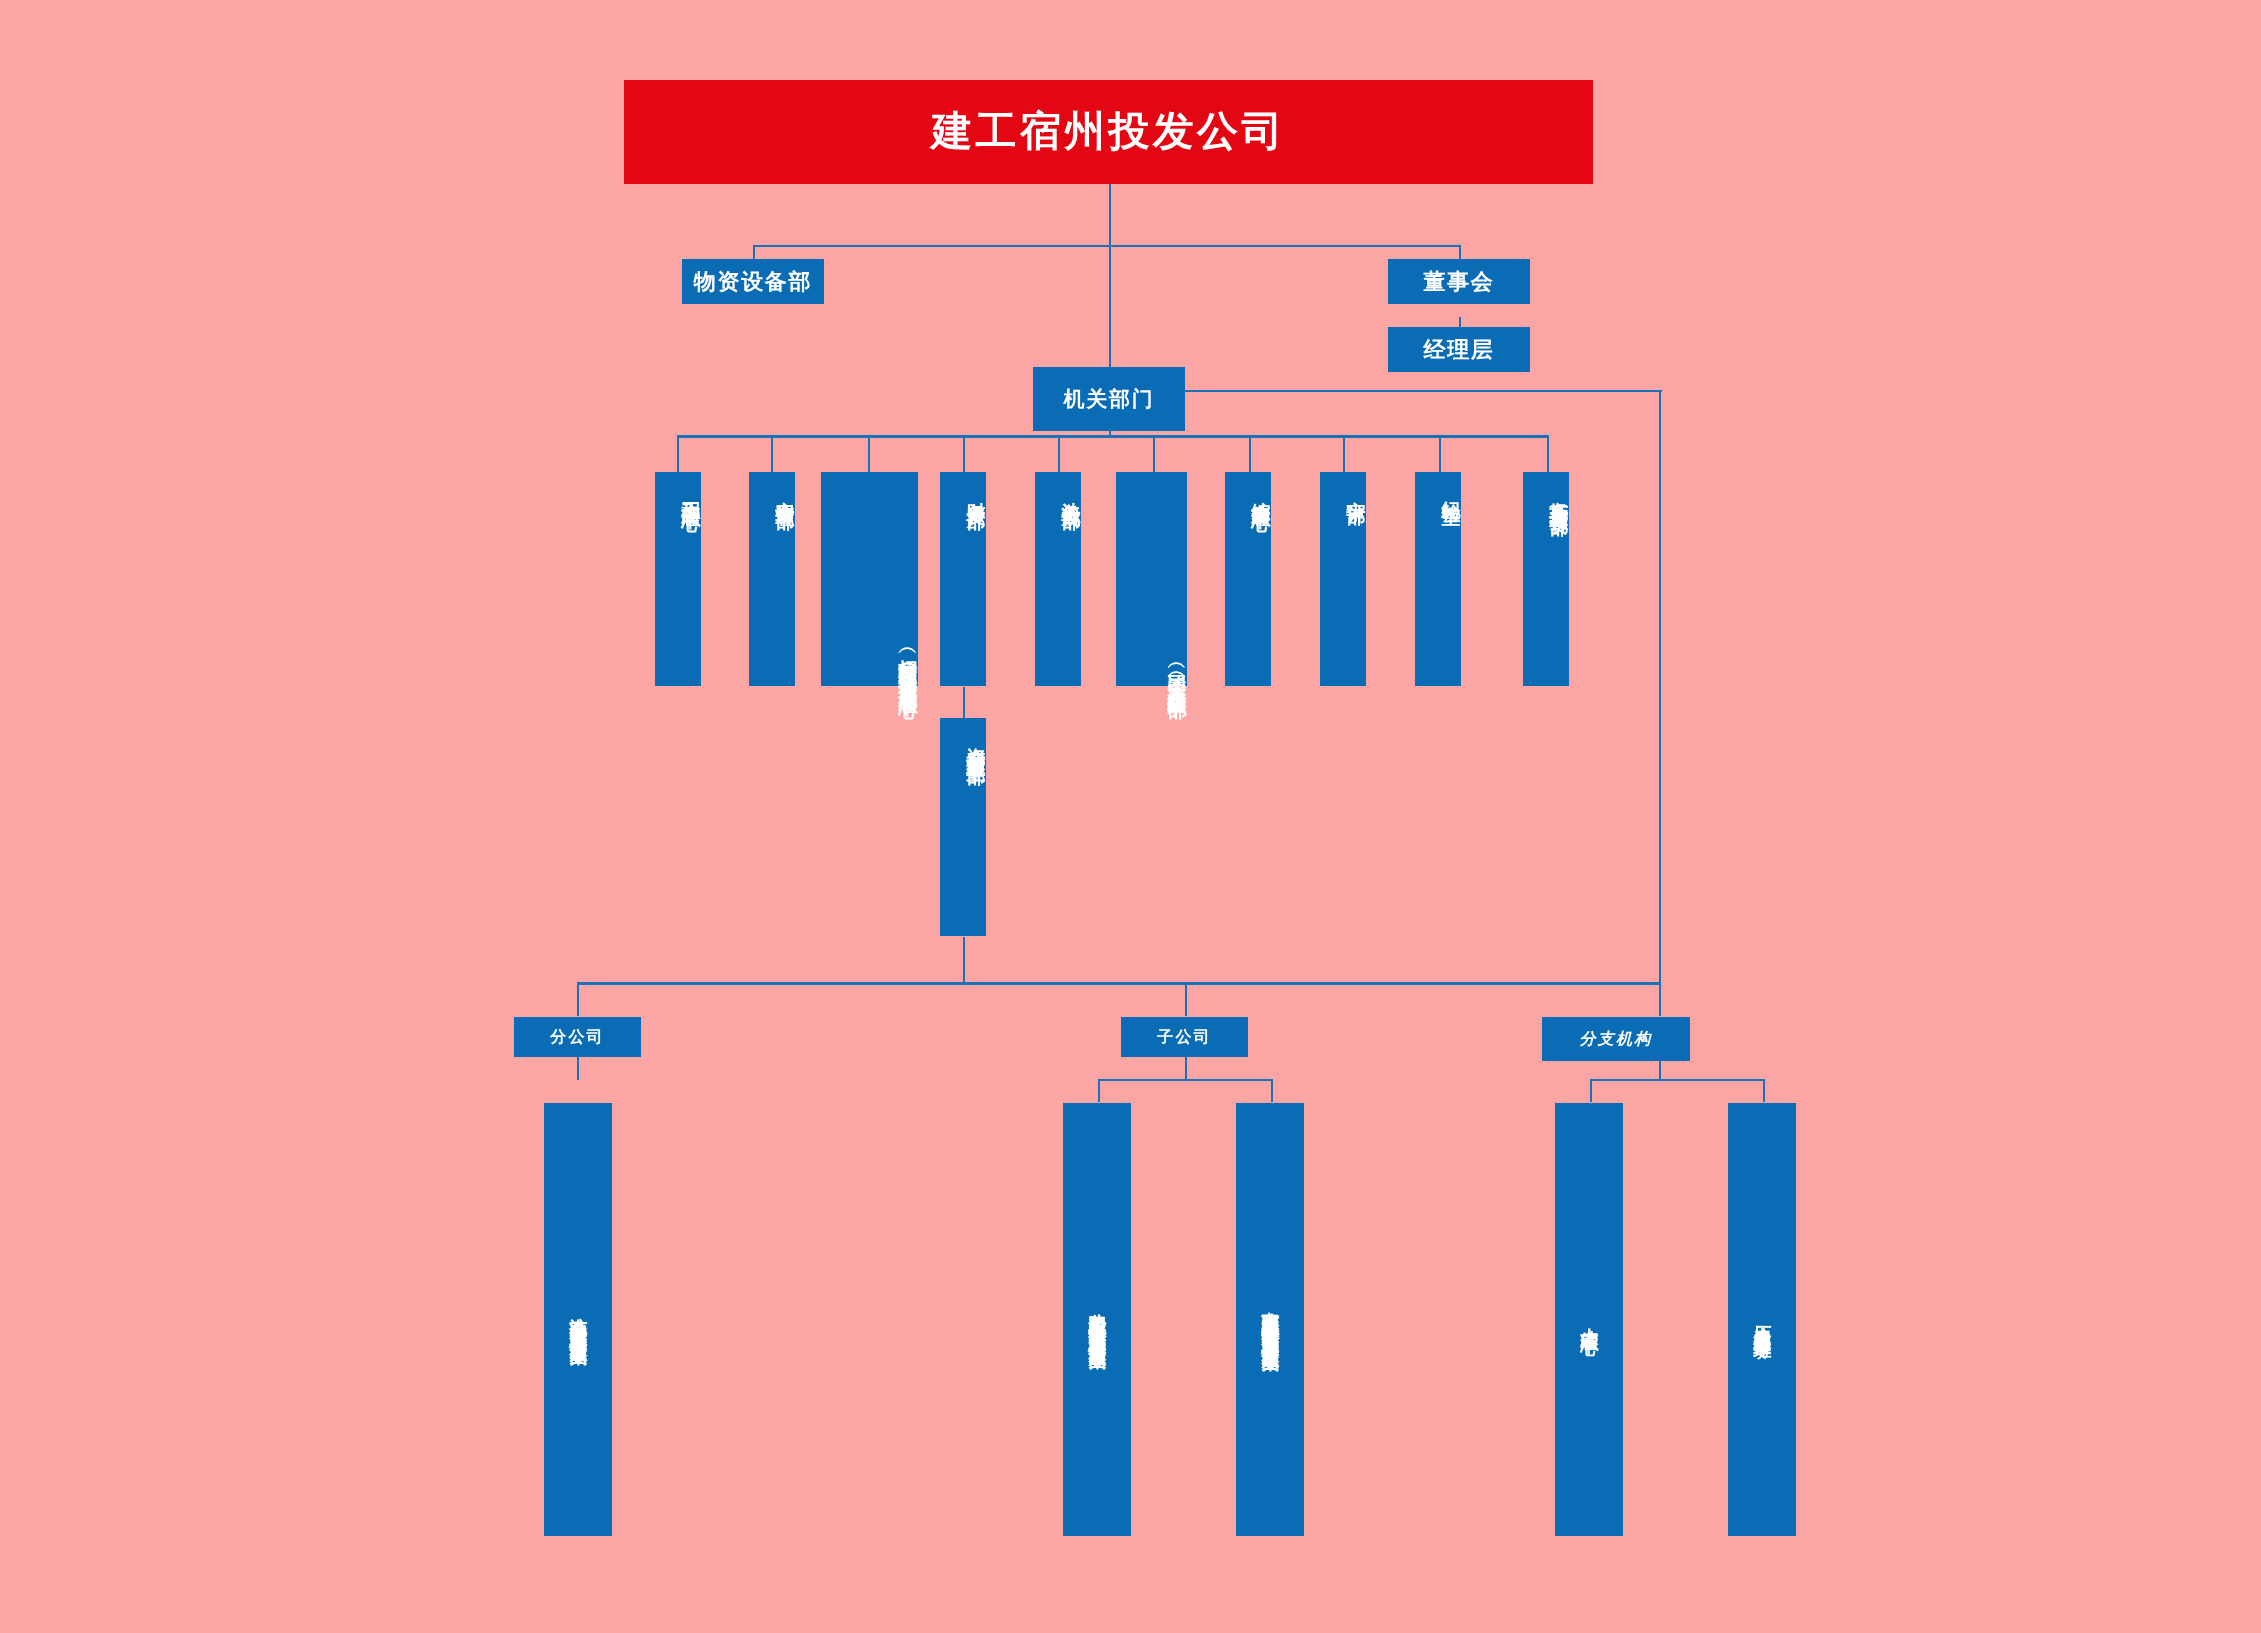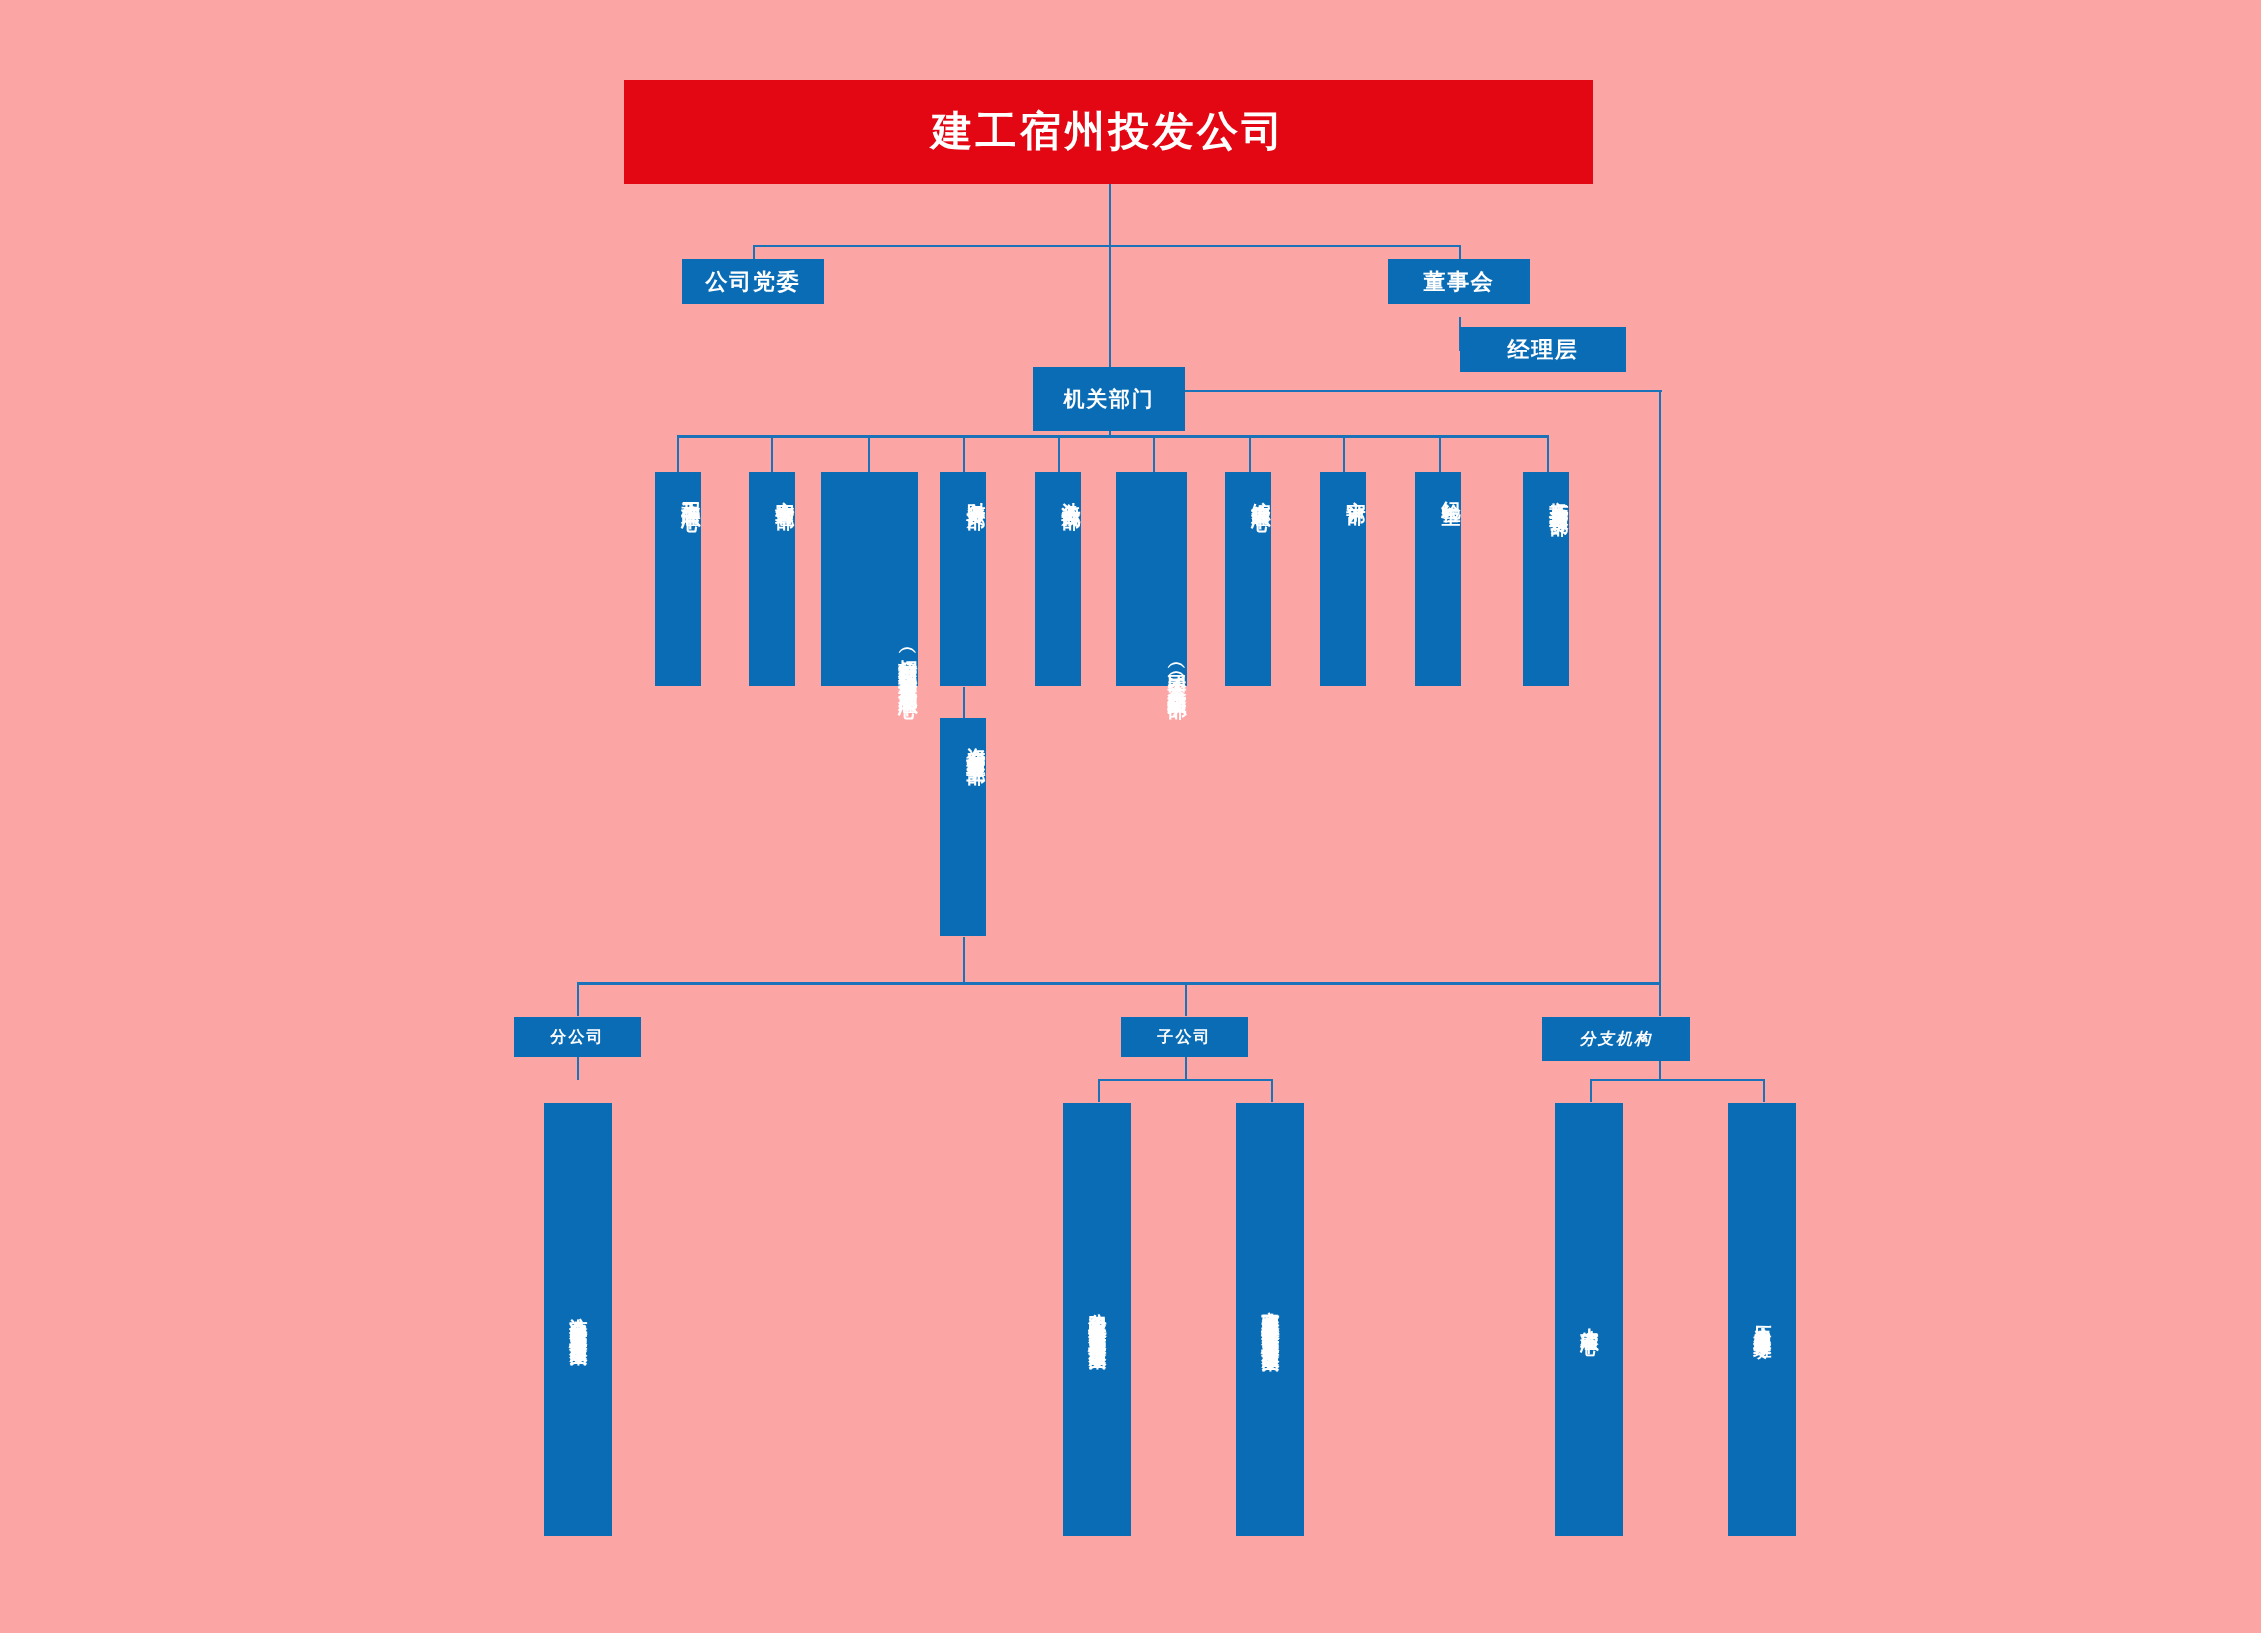--- a/index.html
+++ b/index.html
@@ -130,28 +130,28 @@
   <div class="ln v" style="left:1659px; top:1057px; height:23px;"></div>
   <div class="ln h" style="left:1590px; top:1079px; width:175px;"></div>
   <div class="ln v" style="left:1590px; top:1079px; height:23px;"></div>
   <div class="ln v" style="left:1763px; top:1079px; height:23px;"></div>
 
   <div class="node root" style="left:624px; top:80px; width:969px; height:104px;">
     <span>建工宿州投发公司</span>
   </div>
 
   <div class="node lvl2" style="left:682px; top:259px; width:142px; height:45px;">
-    <span>公司党委</span>
+    <span>物资设备部</span>
   </div>
 
   <div class="node lvl2" style="left:1388px; top:259px; width:142px; height:45px;">
     <span>董事会</span>
   </div>
 
-  <div class="node lvl2" style="left:1460px; top:327px; width:166px; height:45px;">
+  <div class="node lvl2" style="left:1388px; top:327px; width:142px; height:45px;">
     <span>经理层</span>
   </div>
 
   <div class="node dept-head" style="left:1033px; top:367px; width:152px; height:64px;">
     <span>机关部门</span>
   </div>
 
   <div class="node vert" style="left:655px; top:472px; width:46px; height:214px;">
     <span class="vline">工程管理中心</span>
   </div>

